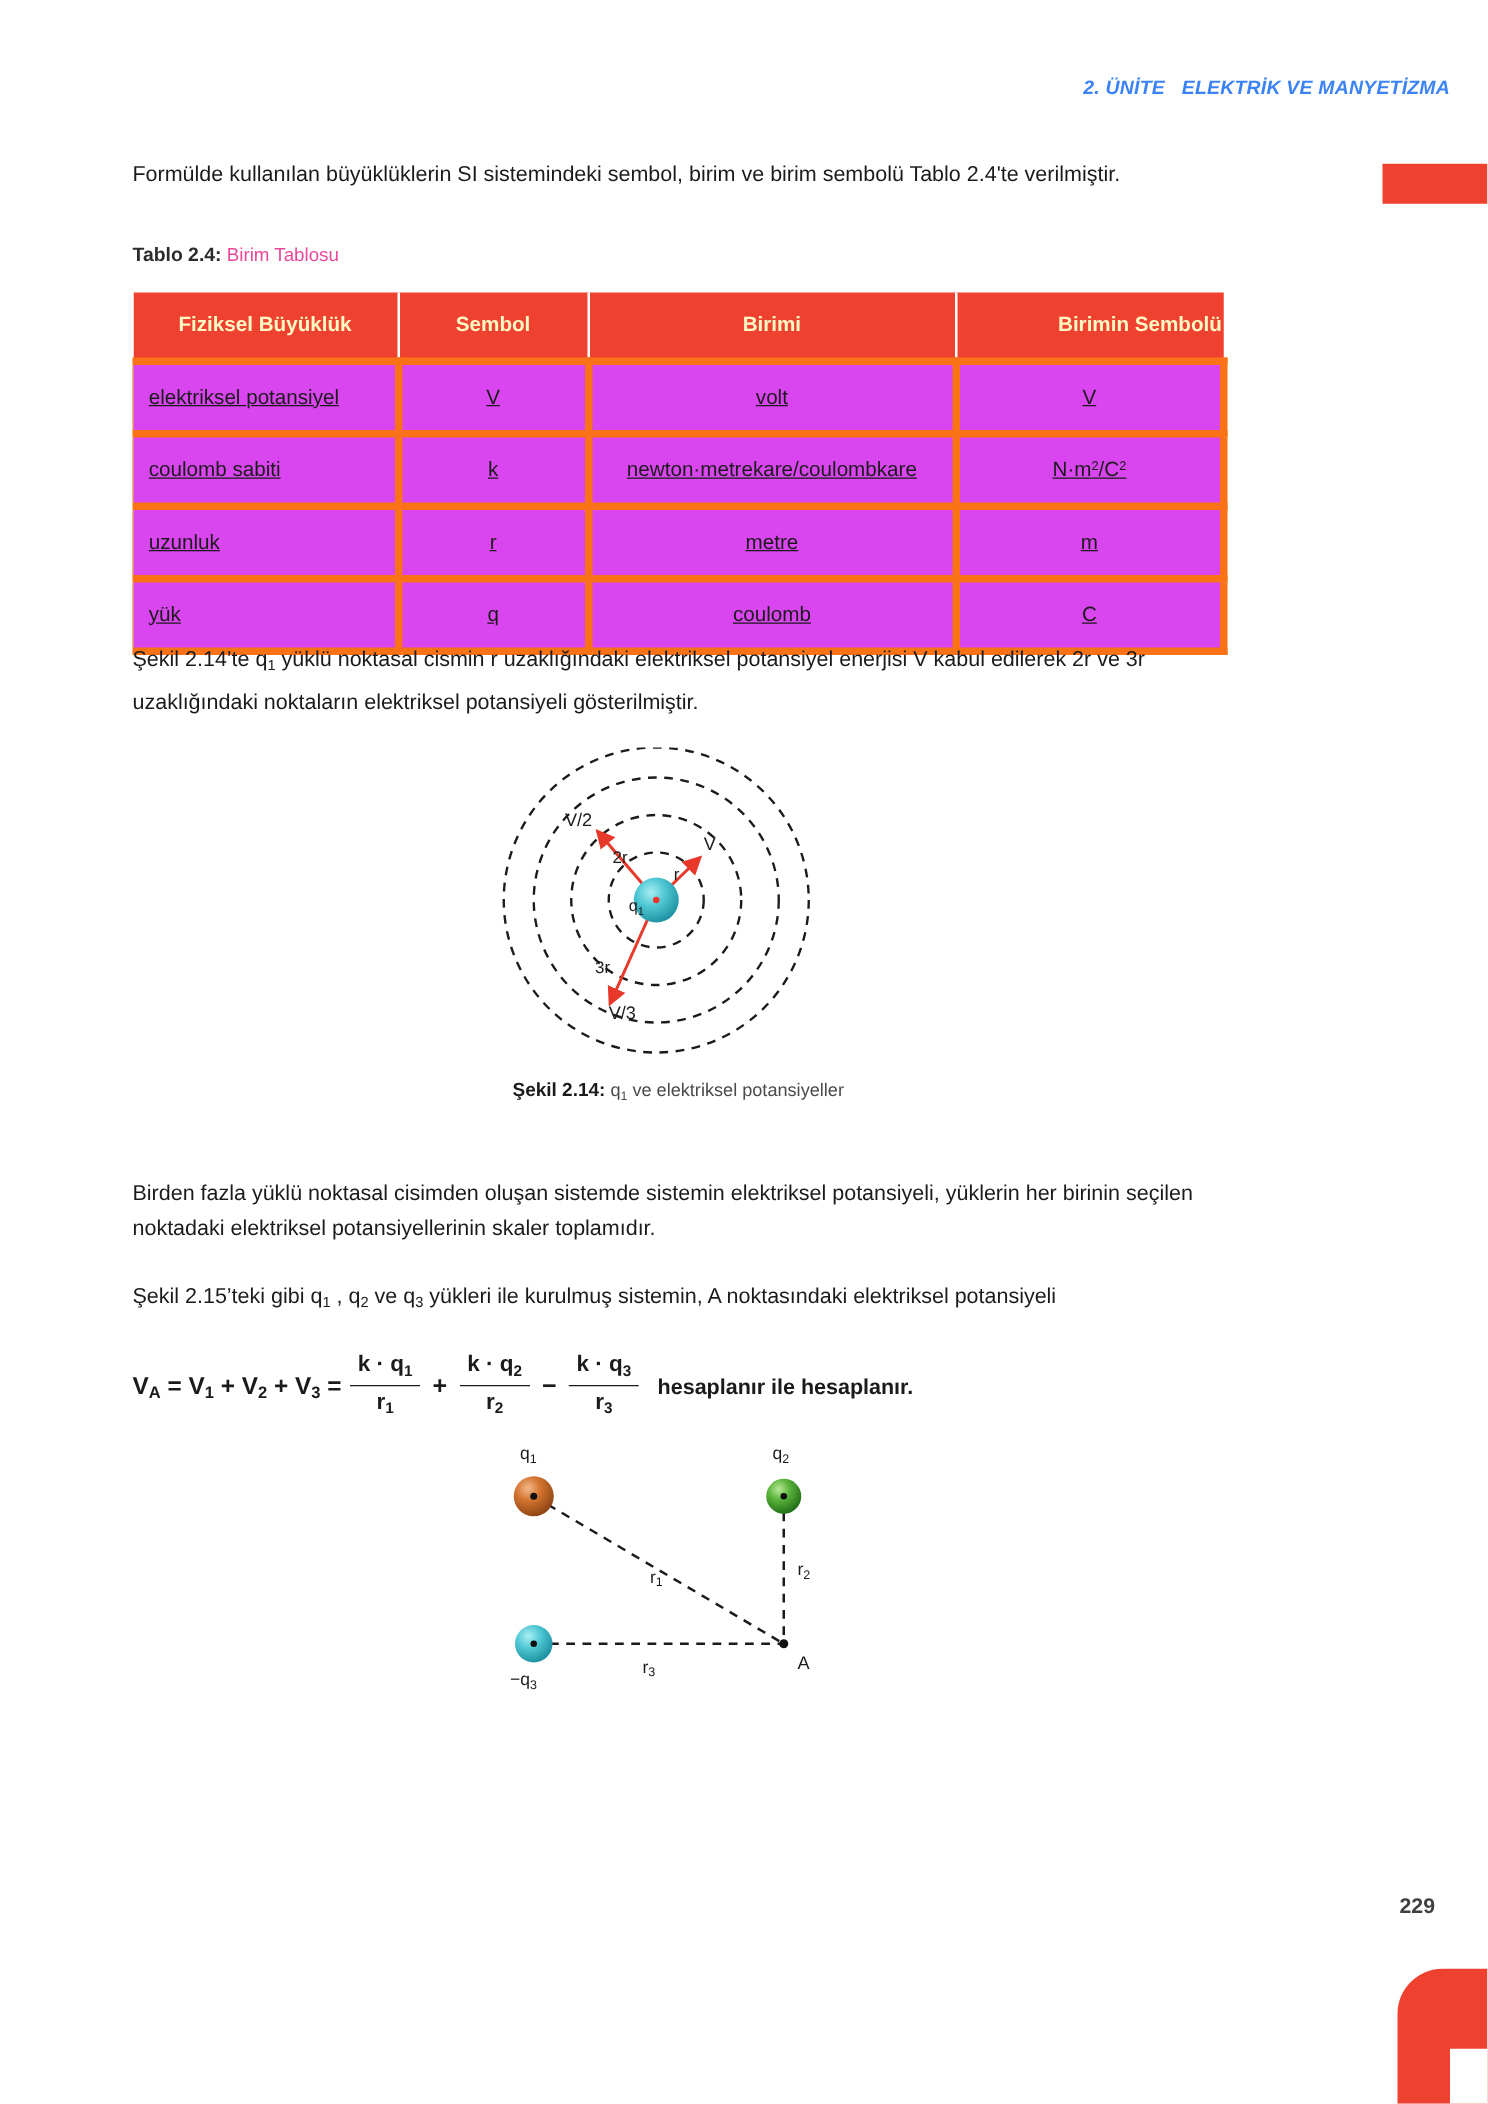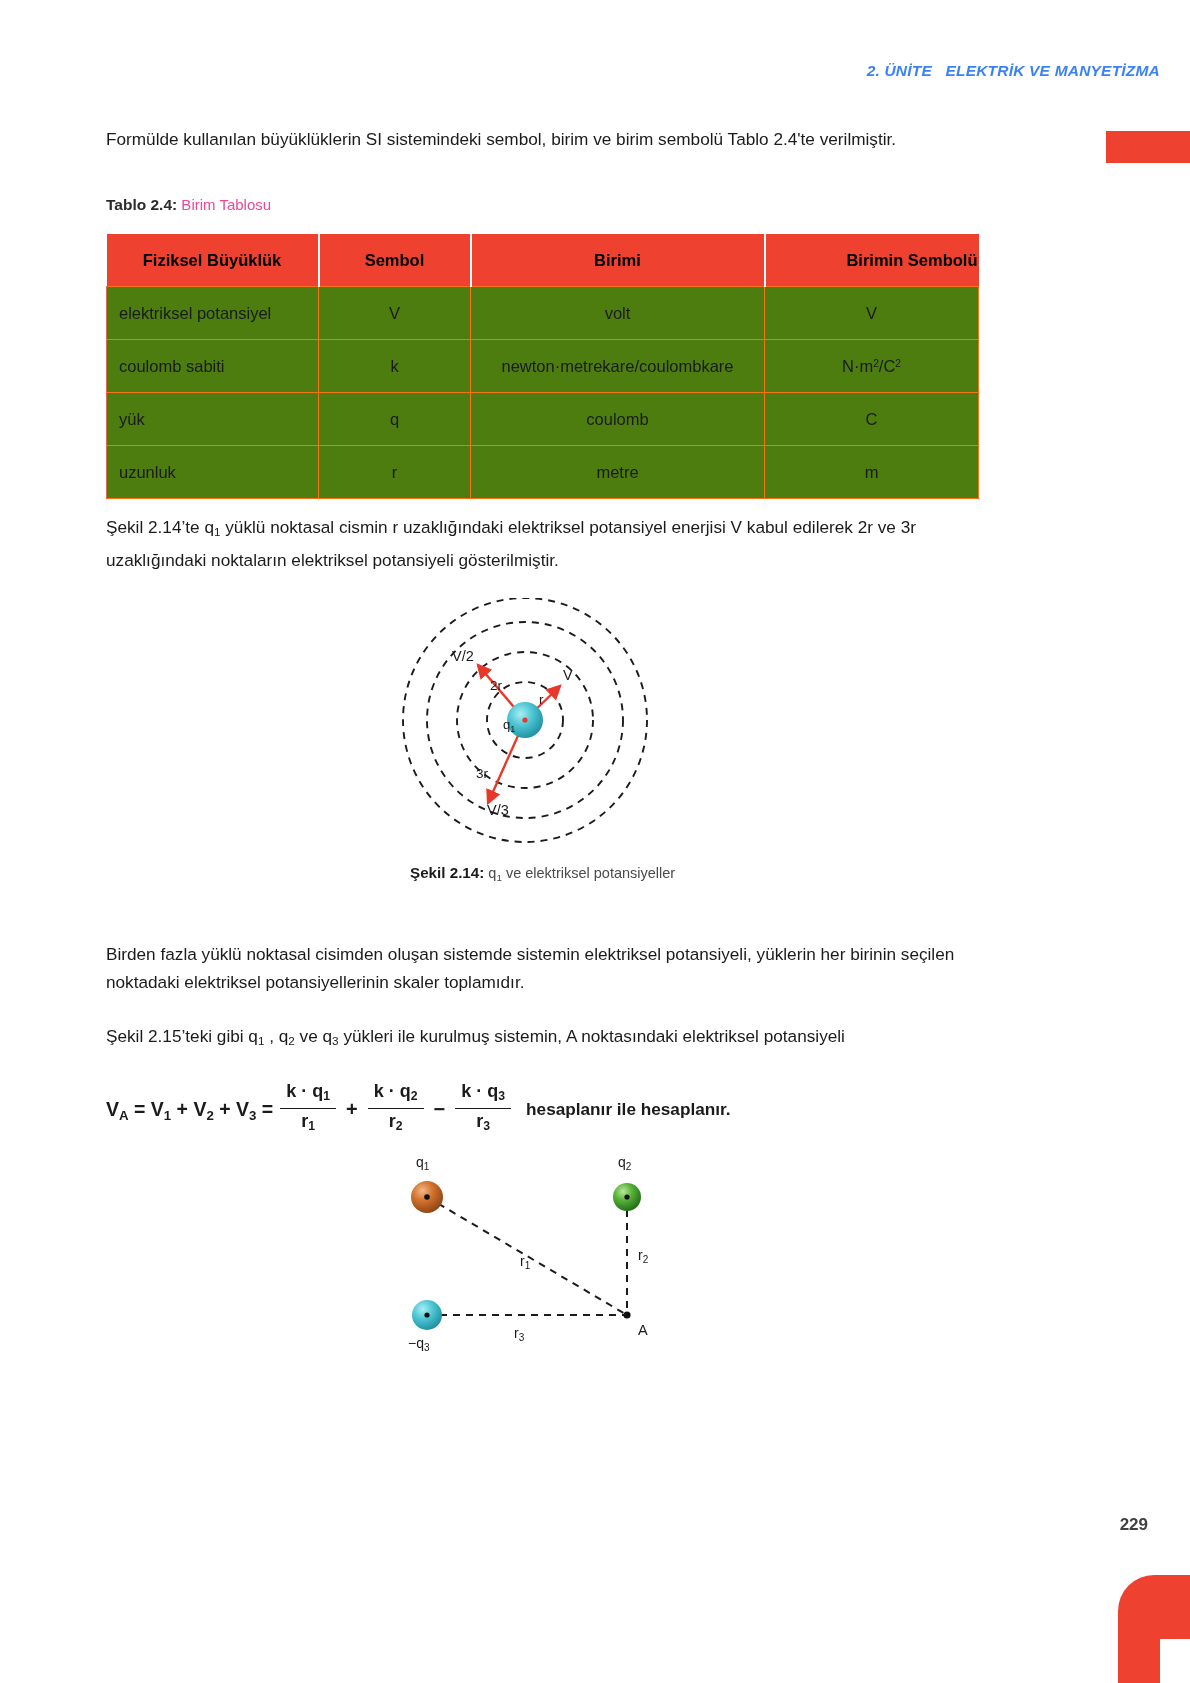--- a/index.html
+++ b/index.html
@@ -63,37 +63,38 @@
   
   table.unit-table {
     position: absolute;
     left: 106px; top: 234px;
     width: 872px;
     border-collapse: collapse;
     table-layout: fixed;
   }
   table.unit-table th {
     background: #ef4130;
-    color: #000000;
+    color: #fef9c3;
     font-size: 16.5px;
     font-weight: 700;
     height: 50px;
     border-right: 2px solid #ffffff;
     text-align: center;
     vertical-align: middle;
   }
   table.unit-table th:last-child { border-right: none; text-align: right; }
   table.unit-table td {
-    border: 1px solid #f97316;
+    border: 6px solid #f97316;
     height: 50px;
     font-size: 16.5px;
     text-align: center;
     vertical-align: middle;
     color: #1b1b1b;
-    background: #4d7c0f;
+    background: #d946ef;
+    text-decoration: underline;
   }
   table.unit-table td.left { text-align: left; padding-left: 12px; }
   table.unit-table tr td:first-child { border-left: 1px solid #e06a52; }
 
   
   .fig { position: absolute; }
   .fig-cap {
     position: absolute;
     font-size: 14.5px;
     line-height: 21px;
@@ -203,30 +204,30 @@
         <td>volt</td>
         <td>V</td>
       </tr>
       <tr>
         <td class="left">coulomb sabiti</td>
         <td>k</td>
         <td>newton·metrekare/coulombkare</td>
         <td><span>N·m</span><sup>2</sup>/C<sup>2</sup></td>
       </tr>
       <tr>
+        <td class="left">uzunluk</td>
+        <td>r</td>
+        <td>metre</td>
+        <td>m</td>
+      </tr>
+      <tr>
         <td class="left">yük</td>
         <td>q</td>
         <td>coulomb</td>
         <td>C</td>
-      </tr>
-      <tr>
-        <td class="left">uzunluk</td>
-        <td>r</td>
-        <td>metre</td>
-        <td>m</td>
       </tr>
     </tbody>
   </table>
 
   <div class="para p-sekil214">
     Şekil 2.14’te q<sub>1</sub> yüklü noktasal cismin r uzaklığındaki elektriksel potansiyel enerjisi V kabul
     edilerek 2r ve 3r uzaklığındaki noktaların elektriksel potansiyeli gösterilmiştir.
   </div>
 
   <div class="fig" id="fig214">

